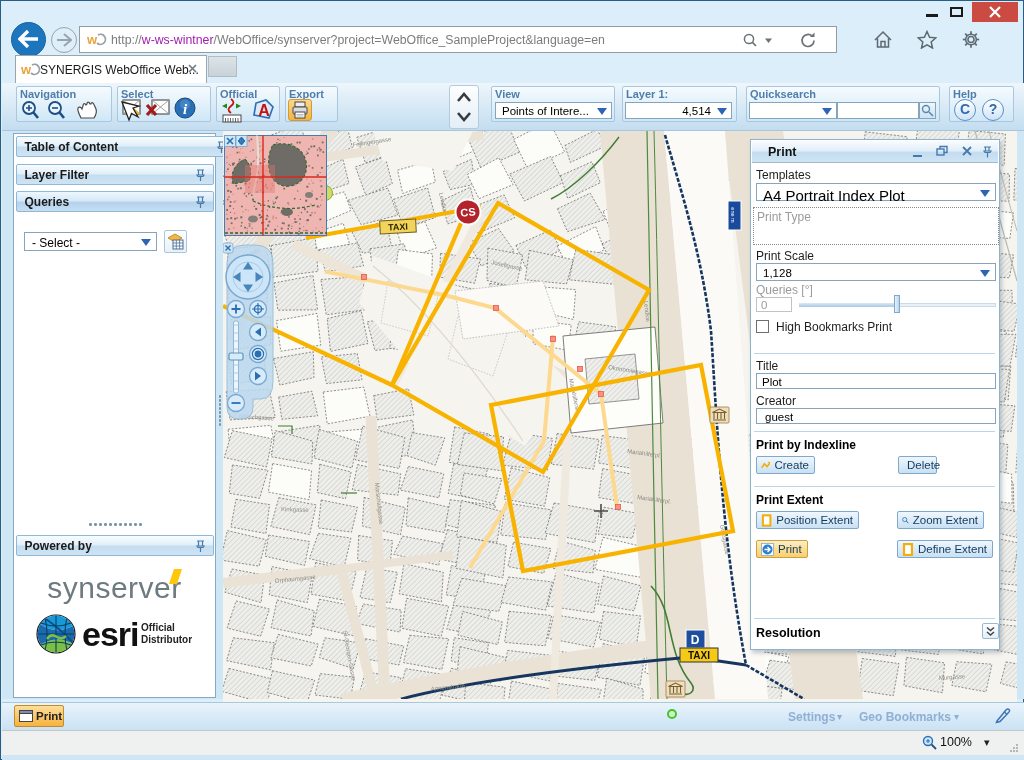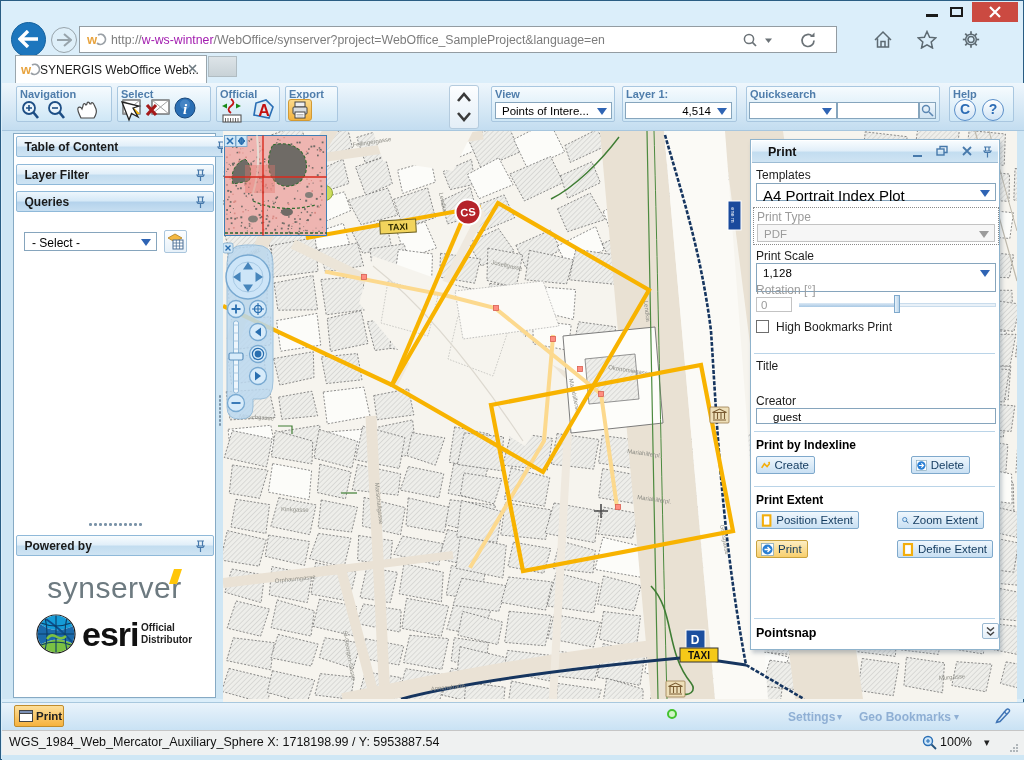--- a/index.html
+++ b/index.html
@@ -970,54 +970,53 @@
 <path d="M52,2 l8,8 m0,-8 l-8,8" stroke="#4779ab" stroke-width="1.8"></path>
 <path d="M73,2 h7 M74.5,2 v4 M78,2 v4 M73,6 h7 l-1,1.5 h-5 Z M76.5,7.5 v5" stroke="#4779ab" stroke-width="1.2" fill="none"></path>
 </svg>
       <span class="plbl abs" style="left:5px;top:28px">Templates</span>
       <div class="sel" style="left:5px;top:43px;width:240px;height:18px">
         <span class="abs" style="left:6px;top:2.5px;font-size:15px;color:#000">A4 Portrait Index Plot</span>
         <span class="dtri" style="right:5px;top:5.5px;border-top-color:#2f64b4"></span>
       </div>
       <div class="abs" style="left:2px;top:67px;width:246px;height:38px;border:1px dotted #8a8a8a"></div>
       <span class="plbl abs dis" style="left:6px;top:70px">Print Type</span>
-      <div class="sel" style="left:6px;top:84px;width:238px;height:18px;background:#f6f6f6;border-color:#c3c3c3">
-        <span class="abs" style="left:6px;top:2.5px;font-size:11.5px;color:#9b9b9b">PDF</span>
-        <span class="dtri" style="right:5px;top:5.5px;border-top-color:#9b9b9b"></span>
-      </div>
       <span class="plbl abs" style="left:5px;top:109px">Print Scale</span>
-      <div class="sel" style="left:5px;top:123px;width:240px;height:29px">
+      <div class="sel" style="left:5px;top:123px;width:240px;height:18px">
         <span class="abs" style="left:6px;top:2.5px;font-size:11.5px;color:#000">1,128</span>
         <span class="dtri" style="right:5px;top:5.5px;border-top-color:#2f64b4"></span>
       </div>
-      <span class="plbl abs dis" style="left:5px;top:143px">Rotation [°]</span>
+      <span class="plbl abs dis" style="left:5px;top:143px">Queries [°]</span>
       <div class="sel" style="left:5px;top:157px;width:36px;height:15px;border-color:#c3c3c3">
         <span class="abs" style="left:4px;top:1px;font-size:11.5px;color:#9b9b9b">0</span>
       </div>
 <div class="abs" style="left:48px;top:163px;width:98px;height:4px;background:linear-gradient(#dce9f5,#a8c8e4)"></div>
 <div class="abs" style="left:146px;top:163px;width:99px;height:4px;background:#e9f1f8;border:1px solid #c9dcec"></div>
 <div class="abs" style="left:143px;top:155px;width:6px;height:18px;background:linear-gradient(90deg,#e8f2fa,#b9d4ea);border:1px solid #7fa9cc"></div>
       <div class="abs" style="left:5px;top:180px;width:13px;height:13px;background:#fff;border:1px solid #6e6e6e"></div>
       <span class="plbl abs" style="left:25px;top:180px">High Bookmarks Print</span>
       <div class="sep" style="top:213px"></div>
       <span class="plbl abs" style="left:5px;top:219px">Title</span>
+      <div class="sel" style="left:5px;top:233px;width:240px;height:16px">
+        <span class="abs" style="left:5px;top:1.5px;font-size:11.5px">Plot</span>
+      </div>
       <span class="plbl abs" style="left:5px;top:254px">Creator</span>
       <div class="sel" style="left:5px;top:268px;width:240px;height:16px">
-        <span class="abs" style="left:16px;top:1.5px;font-size:11.5px">guest</span>
+        <span class="abs" style="left:8px;top:1.5px;font-size:11.5px">guest</span>
       </div>
       <div class="sep" style="top:291px"></div>
       <b class="abs" style="left:5px;top:298px;font-size:12px">Print by Indexline</b>
       <div class="pbtn" style="left:5px;top:316px;width:59px">
         <svg width="14" height="13" viewBox="0 0 14 13">
           <path d="M1,10 L5,4 L9,8 L13,3" stroke="#f3ae0c" stroke-width="2.4" fill="none"></path>
           <path d="M14,1 l-4,0.5 2.5,3 Z" fill="#f3ae0c"></path>
         </svg>
         <span style="margin-left:4px">Create</span>
       </div>
-      <div class="pbtn" style="left:160px;top:316px;width:59px">
+      <div class="pbtn" style="left:147px;top:316px;width:39px">
         <svg width="13" height="13" viewBox="0 0 13 13">
           <rect x="0.5" y="0.5" width="12" height="12" fill="#fff" stroke="#8ab" stroke-width="0.8"></rect>
           <circle cx="6.5" cy="6.5" r="5" fill="#2a7fd4"></circle>
           <path d="M3.5,6.5 h5 M6.5,4 l2.5,2.5 -2.5,2.5" stroke="#fff" stroke-width="1.4" fill="none"></path>
         </svg>
         <span style="margin-left:4px">Delete</span>
       </div>
       <div class="sep" style="top:346px"></div>
       <b class="abs" style="left:5px;top:353px;font-size:12px">Print Extent</b>
       <div class="pbtn" style="left:5px;top:371px;width:103px">
@@ -1041,21 +1040,21 @@
         </svg>
         <span style="margin-left:4px">Print</span>
       </div>
       <div class="pbtn" style="left:146px;top:400px;width:96px">
         <svg width="12" height="13" viewBox="0 0 12 13">
           <rect x="2" y="1" width="8" height="11" fill="#fff" stroke="#f3ae0c" stroke-width="2.2"></rect>
         </svg>
         <span style="margin-left:4px">Define Extent</span>
       </div>
       <div class="sep" style="top:478px"></div>
-      <b class="abs" style="left:5px;top:486px;font-size:12.5px">Pointsnap</b>
+      <b class="abs" style="left:5px;top:486px;font-size:12.5px">Resolution</b>
       <div class="abs" style="left:231px;top:483px;width:17px;height:16px;background:linear-gradient(#fdfeff,#e3eef7);border:1px solid #9ab8d0;border-radius:2px"></div>
 <svg class="abs" style="left:234px;top:486px" width="11" height="11" viewBox="0 0 11 11">
         <path d="M2,1.5 L5.5,4.5 L9,1.5 M2,6 L5.5,9 L9,6" stroke="#444" stroke-width="1.5" fill="none"></path>
       </svg>
     </div>
     <div class="abs" style="left:1px;top:701px;width:1022px;height:28px;background:linear-gradient(#e9f3fb,#c9e2f4);border-top:1px solid #a8c8de"></div>
 <div class="abs" style="left:13px;top:704px;width:50px;height:22px;background:linear-gradient(#fddf9a,#f6b23e);border:1px solid #c08c2c;border-radius:2px"></div>
 <svg class="abs" style="left:18px;top:709px" width="14" height="12" viewBox="0 0 14 12">
       <rect x="0.5" y="0.5" width="13" height="11" fill="#fff" stroke="#444" stroke-width="1"></rect>
       <rect x="0.5" y="0.5" width="13" height="3" fill="#7a8fb5" stroke="#444" stroke-width="1"></rect>
@@ -1064,21 +1063,20 @@
 <div class="abs" style="left:666px;top:708px;width:10px;height:10px;border-radius:50%;border:2.5px solid #44c32f;background:#d2f5c8"></div>
 <b class="abs" style="left:787px;top:709px;font-size:12px;color:#8fafd4">Settings</b>
 <span class="abs" style="left:836px;top:710px;font-size:10px;color:#8fafd4">▾</span>
 <b class="abs" style="left:858px;top:709px;font-size:12px;color:#8fafd4">Geo Bookmarks</b>
 <span class="abs" style="left:953px;top:710px;font-size:10px;color:#8fafd4">▾</span>
 <svg class="abs" style="left:993px;top:706px" width="17" height="17" viewBox="0 0 17 17">
       <path d="M3,14 L12,3 q1.5,-1.8 3,-0.5 q1.3,1.5 -0.5,3 L6,14.5 L2.5,15.5 Z" fill="none" stroke="#3f74b5" stroke-width="1.5"></path>
       <path d="M10,4.5 l3,3" stroke="#3f74b5" stroke-width="1.2"></path>
     </svg>
 <div class="abs" style="left:1px;top:729px;width:1022px;height:25px;background:#eff1f1;border-top:1px solid #c6c6c6"></div>
-<span class="abs" style="left:8px;top:734px;font-size:12.5px;color:#111">WGS_1984_Web_Mercator_Auxiliary_Sphere X: 1718198.99 / Y: 5953887.54</span>
 <svg class="abs" style="left:921px;top:734px" width="15" height="15" viewBox="0 0 15 15">
       <circle cx="6" cy="6" r="4.5" fill="#cfe7fa" stroke="#2a6fb5" stroke-width="1.4"></circle>
       <path d="M4,6 h4 M6,4 v4" stroke="#2a6fb5" stroke-width="1.1"></path>
       <path d="M9.5,9.5 L14,14" stroke="#23527c" stroke-width="1.8"></path>
     </svg>
 <span class="abs" style="left:939px;top:734px;font-size:12.5px;color:#111">100%</span>
 <span class="abs" style="left:983px;top:735px;font-size:11px;color:#222">▾</span>
 <svg class="abs" style="left:1008px;top:742px" width="10" height="10" viewBox="0 0 10 10">
       <g fill="#b0b6ba">
         <rect x="7" y="1" width="2" height="2"></rect>

